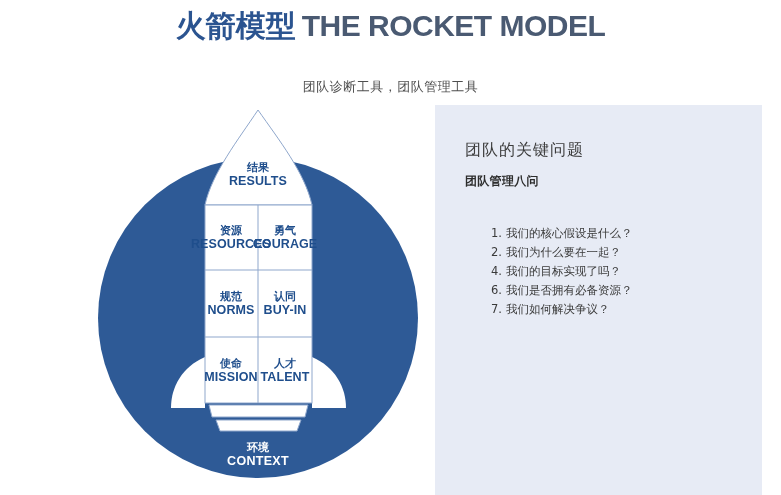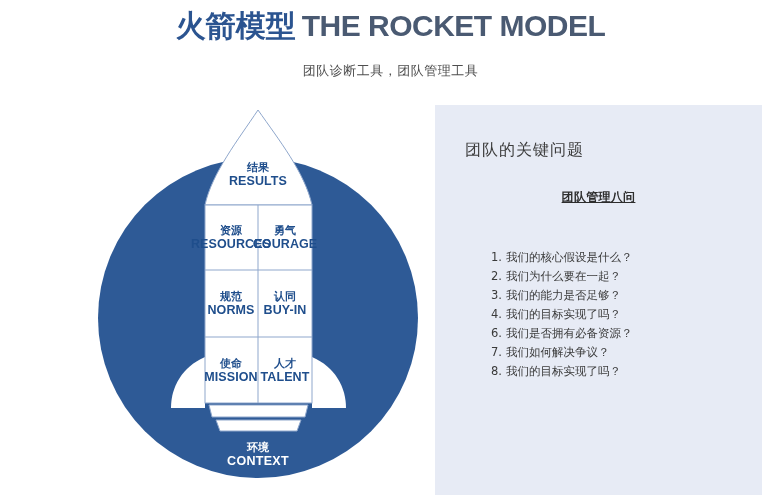--- a/index.html
+++ b/index.html
@@ -36,21 +36,21 @@
     letter-spacing: 0px;
   }
   #page-title .title-en {
     color: #4a5a72;
     font-family: "Liberation Sans", sans-serif;
     font-weight: bold;
     letter-spacing: -0.5px;
     margin-left: 6px;
   }
   #subtitle {
-    margin: 0;
+    margin: 16px;
     padding-top: 18px;
     font-size: 13px;
     color: #4f4f4f;
     font-family: "DejaVu Sans", "Liberation Sans", sans-serif;
     letter-spacing: 0.5px;
   }
 
   
   #rocket-diagram {
     position: absolute;
@@ -102,29 +102,28 @@
   }
   #panel-heading {
     margin: 0;
     font-size: 16px;
     font-weight: normal;
     color: #3c3c3c;
     font-family: "DejaVu Sans", "Liberation Sans", sans-serif;
     letter-spacing: 1px;
   }
   #panel-subheading {
-    margin: 16px;
+    margin: 0;
     padding-top: 12px;
-    text-align: center;
+    text-align: left;
     font-size: 12px;
     font-weight: bold;
     color: #2d2d2d;
     font-family: "DejaVu Sans", "Liberation Sans", sans-serif;
     letter-spacing: 0.3px;
-    text-decoration: underline;
   }
   #questions-list {
     list-style: none;
     margin: 8px;
     padding: 26px 0 0 18px;
   }
   #questions-list li {
     font-size: 11.5px;
     color: #3a3a3a;
     font-family: "DejaVu Sans", "Liberation Sans", sans-serif;
@@ -197,28 +196,22 @@
   <h2 id="panel-heading">团队的关键问题</h2>
   <h3 id="panel-subheading">团队管理八问</h3>
   <ol id="questions-list">
     <li>
       <span class="q-num">1.</span><span>我们的核心假设是什么？</span>
     </li>
     <li>
       <span class="q-num">2.</span><span>我们为什么要在一起？</span>
     </li>
     <li>
-      <span class="q-num">3.</span><span>我们的能力是否足够？</span>
-    </li>
-    <li>
       <span class="q-num">4.</span><span>我们的目标实现了吗？</span>
     </li>
     <li>
       <span class="q-num">6.</span><span>我们是否拥有必备资源？</span>
     </li>
     <li>
       <span class="q-num">7.</span><span>我们如何解决争议？</span>
-    </li>
-    <li>
-      <span class="q-num">8.</span><span>我们的目标实现了吗？</span>
     </li>
   </ol>
 </div>
 
 </body></html>

